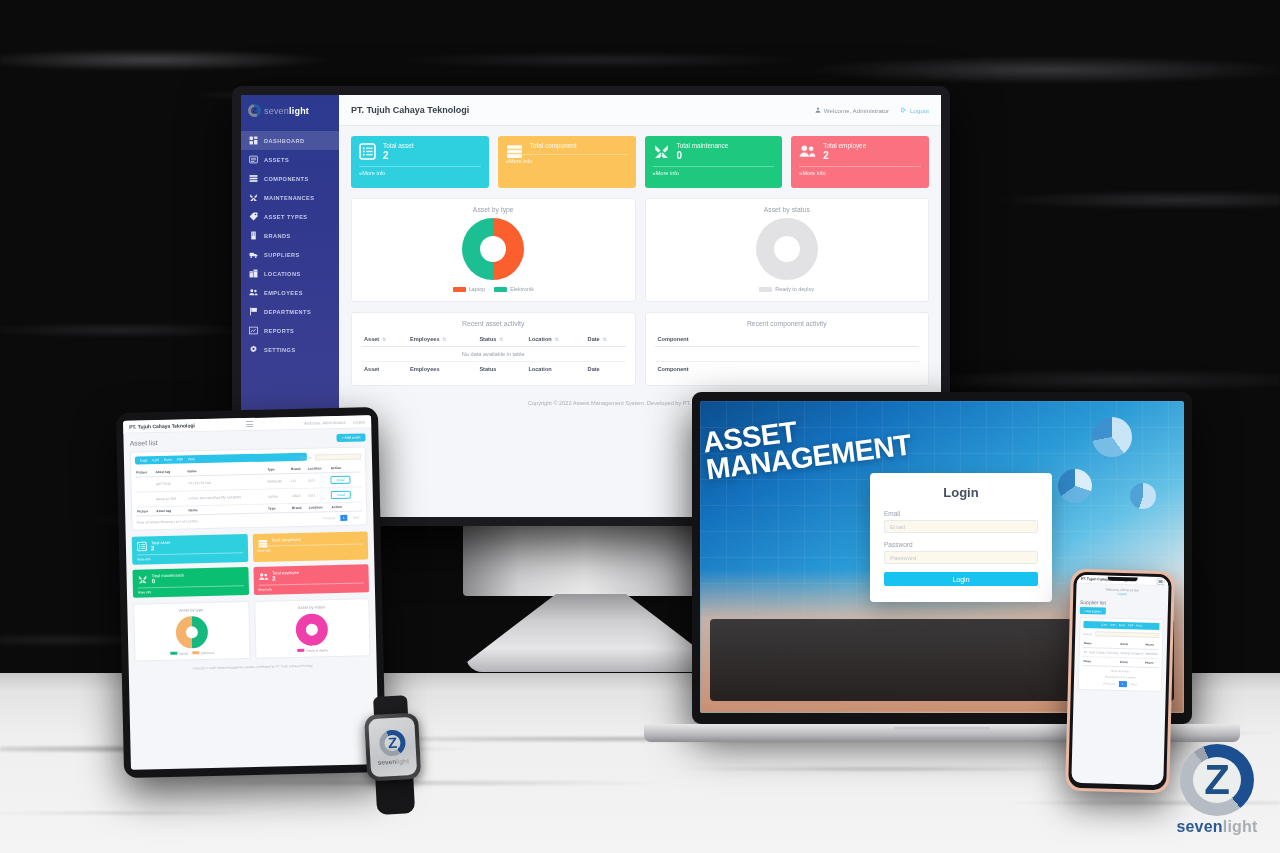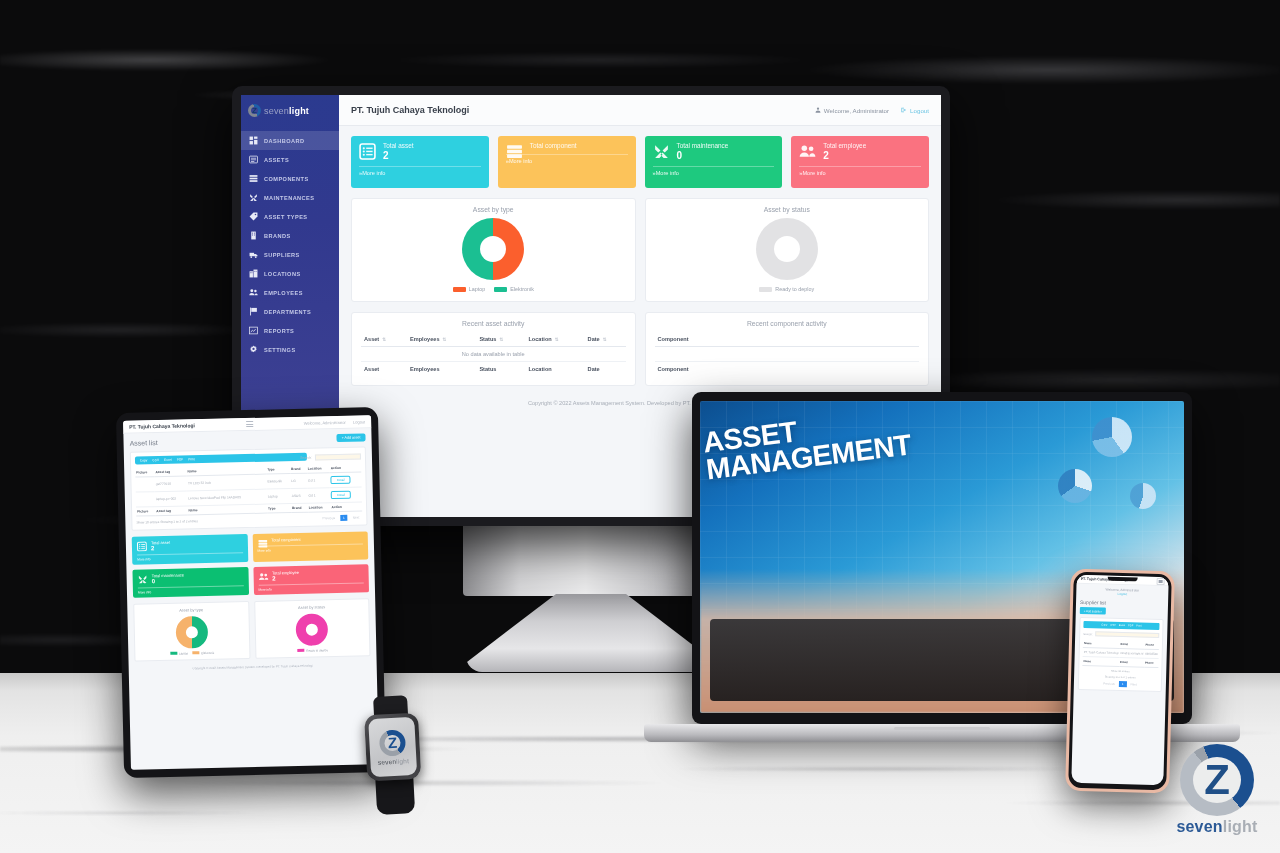--- a/index.html
+++ b/index.html
@@ -726,20 +726,28 @@
           <div class="pie" style="left:392px;top:16px;width:40px;height:40px;background:conic-gradient(#d9ecfa 0 40%,#7fc0e8 40% 72%,#3f8fce 72% 100%);"></div>
           <div class="pie" style="left:358px;top:68px;width:34px;height:34px;background:conic-gradient(#eaf4fb 0 30%,#69b4e2 30% 65%,#2f7fc0 65% 100%);"></div>
           <div class="pie" style="left:430px;top:82px;width:26px;height:26px;background:conic-gradient(#cfe6f7 0 55%,#4e9fd4 55% 100%);"></div>
           <div class="ba-title">
             <span>ASSET</span>
             <span>MANAGEMENT</span>
           </div>
           <div class="ba-hands"></div>
           <div class="ba-kbd"></div>
         </div>
+        <div class="login-card">
+          <h3>Login</h3>
+          <div class="lf-lab">Email</div>
+          <div class="lf-in">Email</div>
+          <div class="lf-lab">Password</div>
+          <div class="lf-in">Password</div>
+          <div class="lf-btn">Login</div>
+        </div>
       </div>
     </div>
     <div class="base"></div>
   </div>
 
   <div class="phone">
     <div class="body">
       <div class="inner">
         <div class="pscreen">
           <div class="ph-notch"></div>

